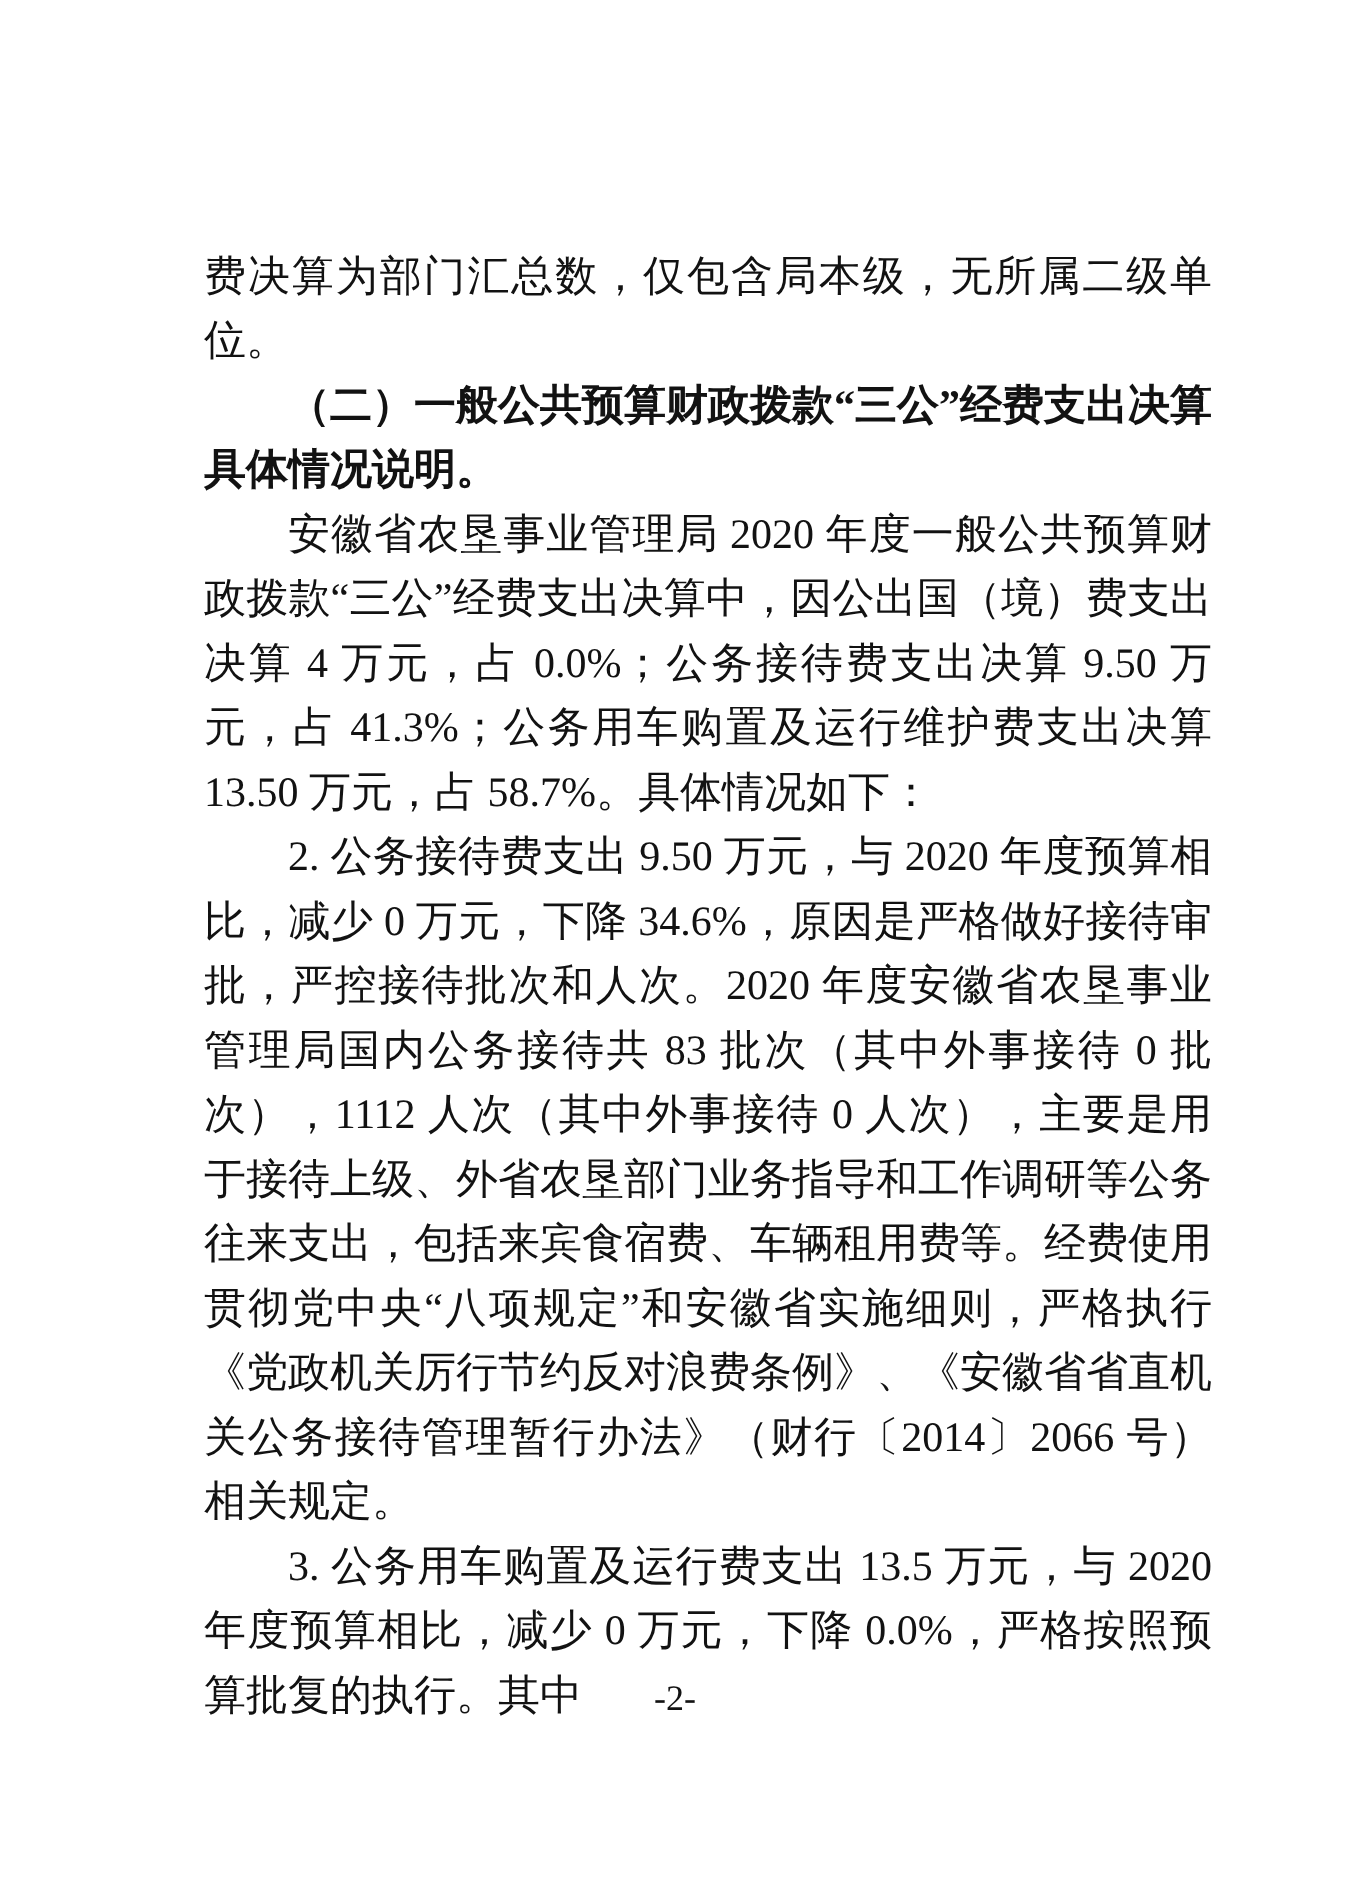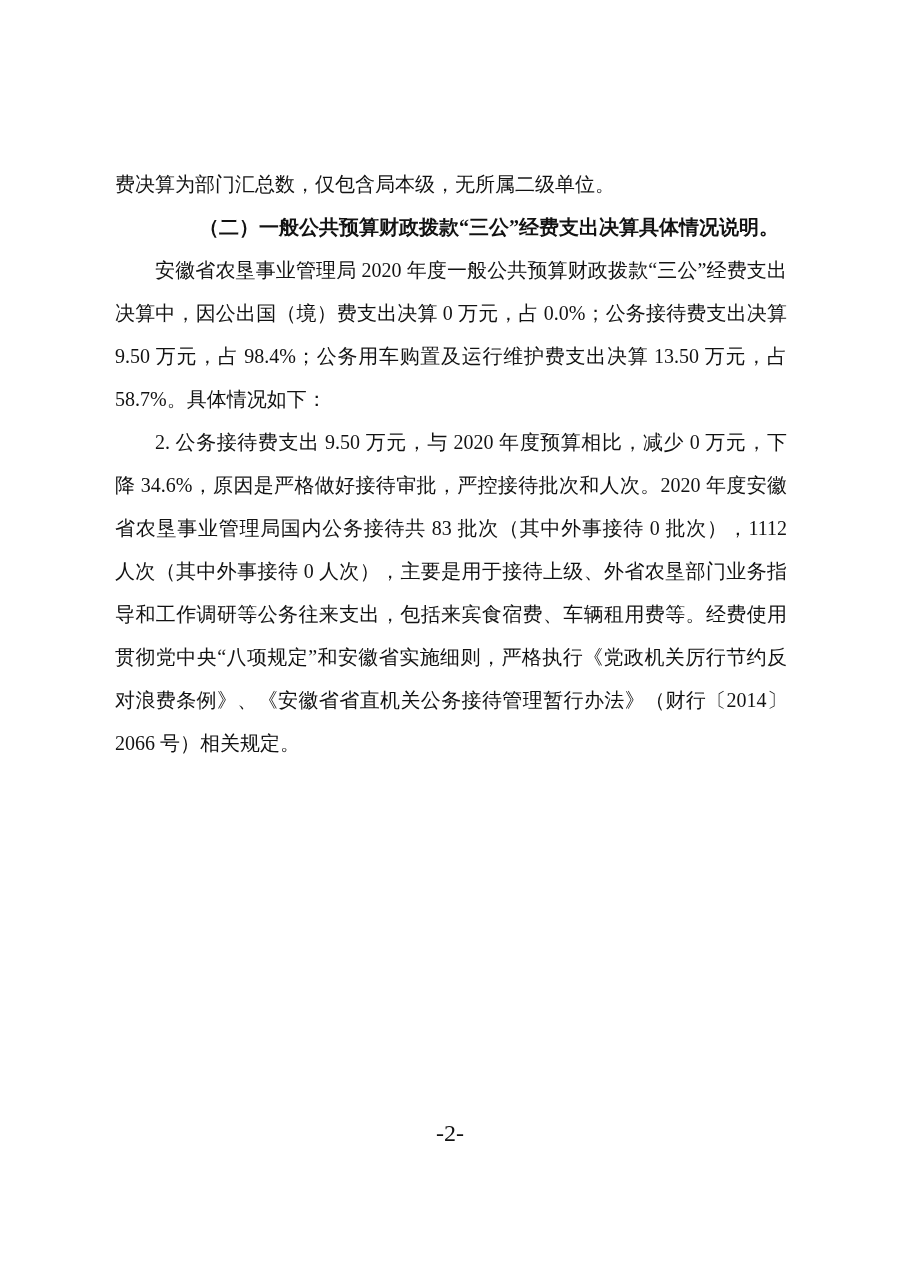--- a/index.html
+++ b/index.html
@@ -11,55 +11,55 @@
     position: relative;
     width: 900px;
     height: 1268px;
     background: #ffffff;
     overflow: hidden;
     font-family: "Liberation Serif", "DejaVu Serif", serif;
     color: #121212;
   }
   .content {
     position: absolute;
-    left: 115px;
+    left: 136px;
     top: 163px;
     width: 672px;
-    font-size: 20px;
+    font-size: 28px;
     line-height: 43px;
     text-align: justify;
     text-justify: inter-ideograph;
   }
   .content p {
     margin: 0;
     text-indent: 2em;
   }
   .content p.no-indent {
     text-indent: 0;
   }
   .content p.heading {
     font-weight: bold;
-    margin-left: 44px;
   }
   .page-number {
     position: absolute;
     top: 1118px;
     left: 0;
     width: 100%;
     text-align: center;
     font-size: 24px;
     line-height: 30px;
     color: #121212;
   }
 </style>
 </head>
 <body>
 
 <div class="page">
   <div class="content">
     <p class="no-indent">费决算为部门汇总数，仅包含局本级，无所属二级单位。</p>
     <p class="heading">（二）一般公共预算财政拨款“三公”经费支出决算具体情况说明。</p>
-    <p>安徽省农垦事业管理局 2020 年度一般公共预算财政拨款“三公”经费支出决算中，因公出国（境）费支出决算 0 万元，占 0.0%；公务接待费支出决算 9.50 万元，占 98.4%；公务用车购置及运行维护费支出决算 13.50 万元，占 58.7%。具体情况如下：</p>
+    <p>安徽省农垦事业管理局 2020 年度一般公共预算财政拨款“三公”经费支出决算中，因公出国（境）费支出决算 4 万元，占 0.0%；公务接待费支出决算 9.50 万元，占 41.3%；公务用车购置及运行维护费支出决算 13.50 万元，占 58.7%。具体情况如下：</p>
     <p>2. 公务接待费支出 9.50 万元，与 2020 年度预算相比，减少 0 万元，下降 34.6%，原因是严格做好接待审批，严控接待批次和人次。2020 年度安徽省农垦事业管理局国内公务接待共 83 批次（其中外事接待 0 批次），1112 人次（其中外事接待 0 人次），主要是用于接待上级、外省农垦部门业务指导和工作调研等公务往来支出，包括来宾食宿费、车辆租用费等。经费使用贯彻党中央“八项规定”和安徽省实施细则，严格执行《党政机关厉行节约反对浪费条例》、《安徽省省直机关公务接待管理暂行办法》（财行〔2014〕2066 号）相关规定。</p>
+    <p>3. 公务用车购置及运行费支出 13.5 万元，与 2020 年度预算相比，减少 0 万元，下降 0.0%，严格按照预算批复的执行。其中</p>
   </div>
 
   <div class="page-number">-2-</div>
 </div>
 
 </body></html>

